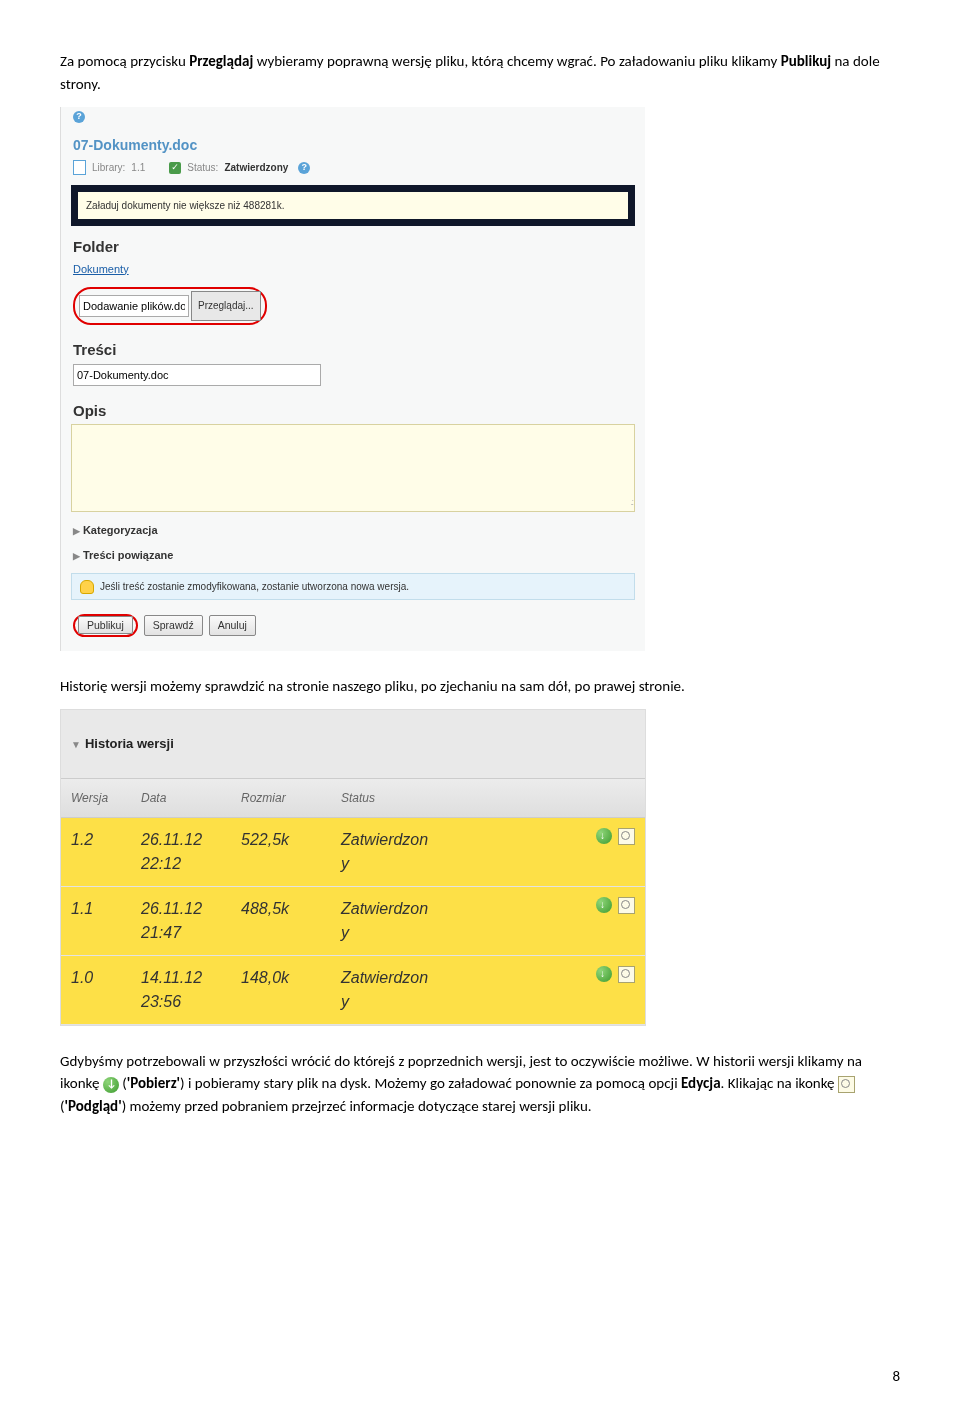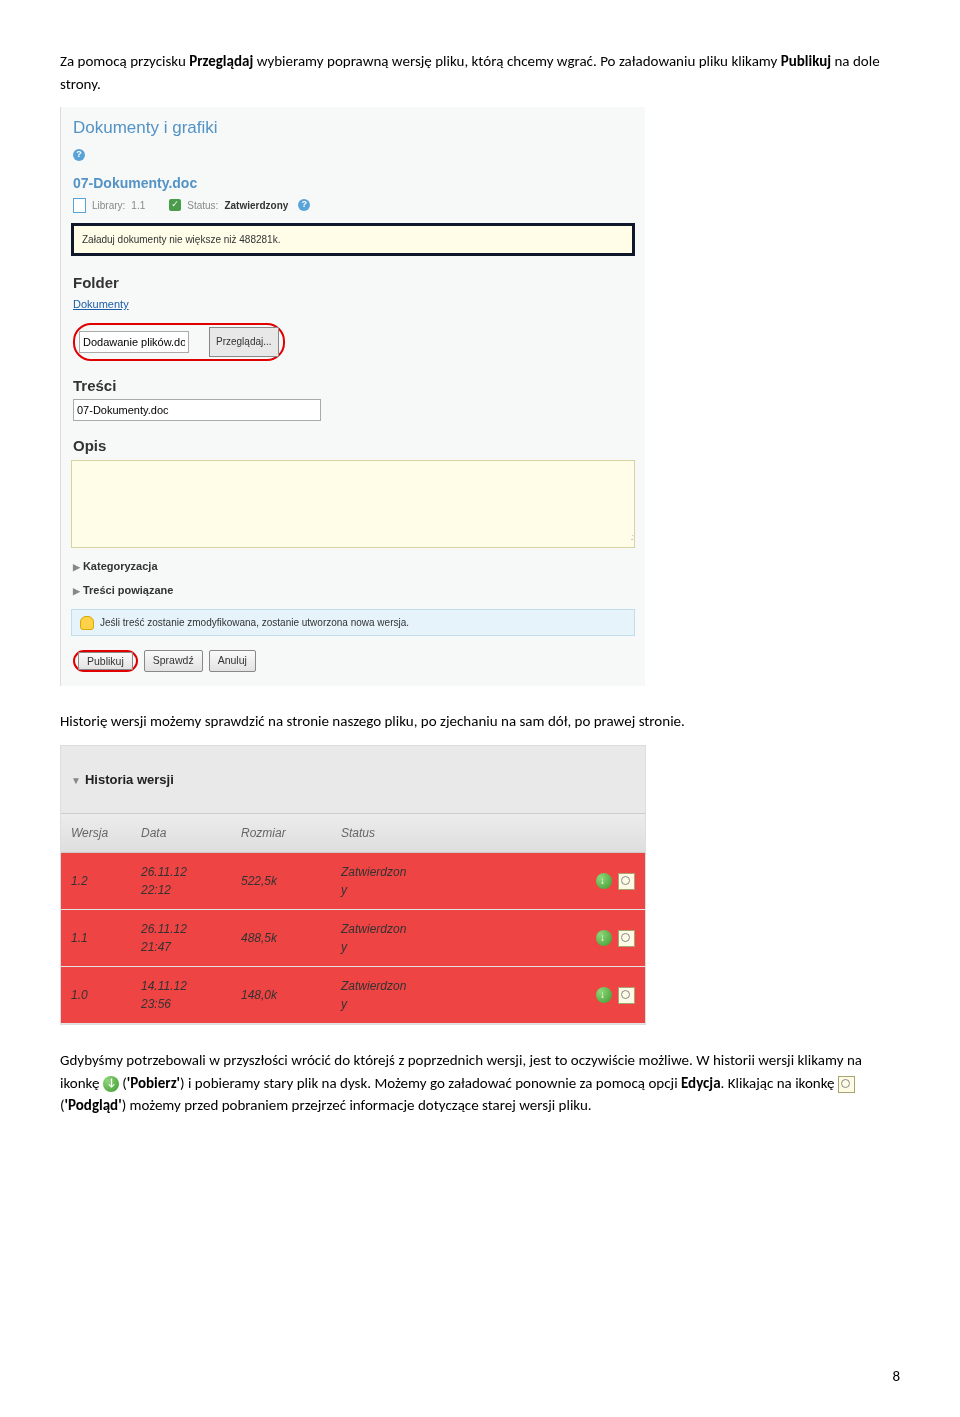--- a/index.html
+++ b/index.html
@@ -46,23 +46,23 @@
   }
   .shot1 .statusline {
     padding: 2px 12px 10px 12px;
     display: flex;
     align-items: center;
     gap: 6px;
     font-size: 10px;
     color: #888;
   }
   .shot1 .msgbox {
-    margin: 0 10px 10px 10px;
+    margin: 0 10px 4px 10px;
     background: #fffde8;
-    border: 3px solid #0f172a;
+    border: 7px solid #0f172a;
     padding: 6px 8px;
     font-size: 10px;
     color: #333;
   }
   .shot1 .lbl {
     padding: 6px 12px 2px 12px;
     font-weight: bold;
     font-size: 15px;
   }
   .shot1 .link {
@@ -83,21 +83,21 @@
   }
   .shot1 .file-wrap {
     display: inline-flex;
     align-items: center;
   }
   .shot1 .file-btn {
     display: inline-block;
     border: 1px solid #888;
     background: #e8e8e8;
     padding: 6px 6px;
-    margin-left: 20px;
+    margin-left: 2px;
     font-size: 10px;
     height: 16px;
     line-height: 16px;
   }
   .shot1 .circle-red {
     border: 2px solid #e00000;
     border-radius: 18px;
     padding: 2px 4px;
     display: inline-flex;
     align-items: center;
@@ -175,24 +175,24 @@
   }
   .shot2 .thead {
     background: linear-gradient(#ececec,#dedede);
     border-top: 1px solid #ccc;
     border-bottom: 1px solid #ccc;
     color: #666;
     font-size: 12px;
   }
   .shot2 .trow {
     border-bottom: 1px solid #e3e3e3;
-    background: #ef4444;
-    color: #333;
-    font-size: 12px;
-    align-items: center;
+    background: #fde047;
+    color: #333;
+    font-size: 16px;
+    align-items: flex-start;
   }
   .shot2 .c1 { width: 70px; }
   .shot2 .c2 { width: 100px; }
   .shot2 .c3 { width: 100px; }
   .shot2 .c4 { width: 120px; }
   .shot2 .c5 { flex: 1; text-align: right; display: flex; justify-content: flex-end; gap: 6px; }
 
   .ico {
     display: inline-flex;
     width: 14px; height: 14px;
@@ -241,21 +241,20 @@
   .pagenum { position: fixed; bottom: 30px; right: 60px; font-size: 15px; }
 </style>
 </head>
 <body>
 
 <p class="para">
   <span>Za pomocą przycisku </span><span class="bold">Przeglądaj</span><span> wybieramy poprawną wersję pliku, którą chcemy wgrać. Po załadowaniu pliku klikamy </span><span class="bold">Publikuj</span><span> na dole strony.</span>
 </p>
 
 <div class="shot1">
-  <div class="title">Dokumenty i grafiki</div>
   <div class="desc-row">
     <span class="ico-help">?</span>
   </div>
   <div class="docname">07-Dokumenty.doc</div>
   <div class="statusline">
     <span class="ico ico-page"></span>
     <span>Library:</span>
     <span>1.1</span>
     <span style="width:12px"></span>
     <span class="ico ico-check"></span>

